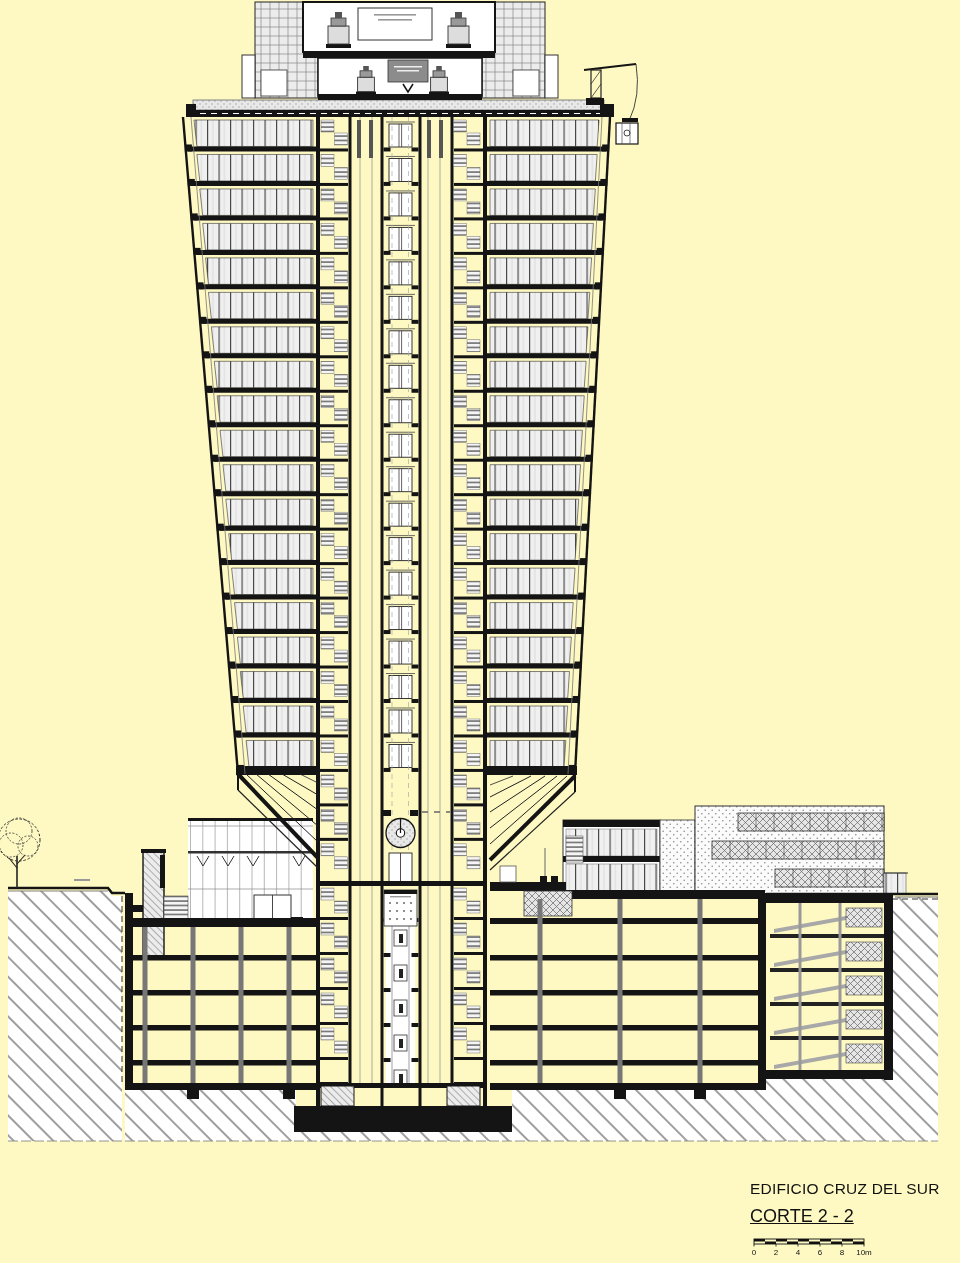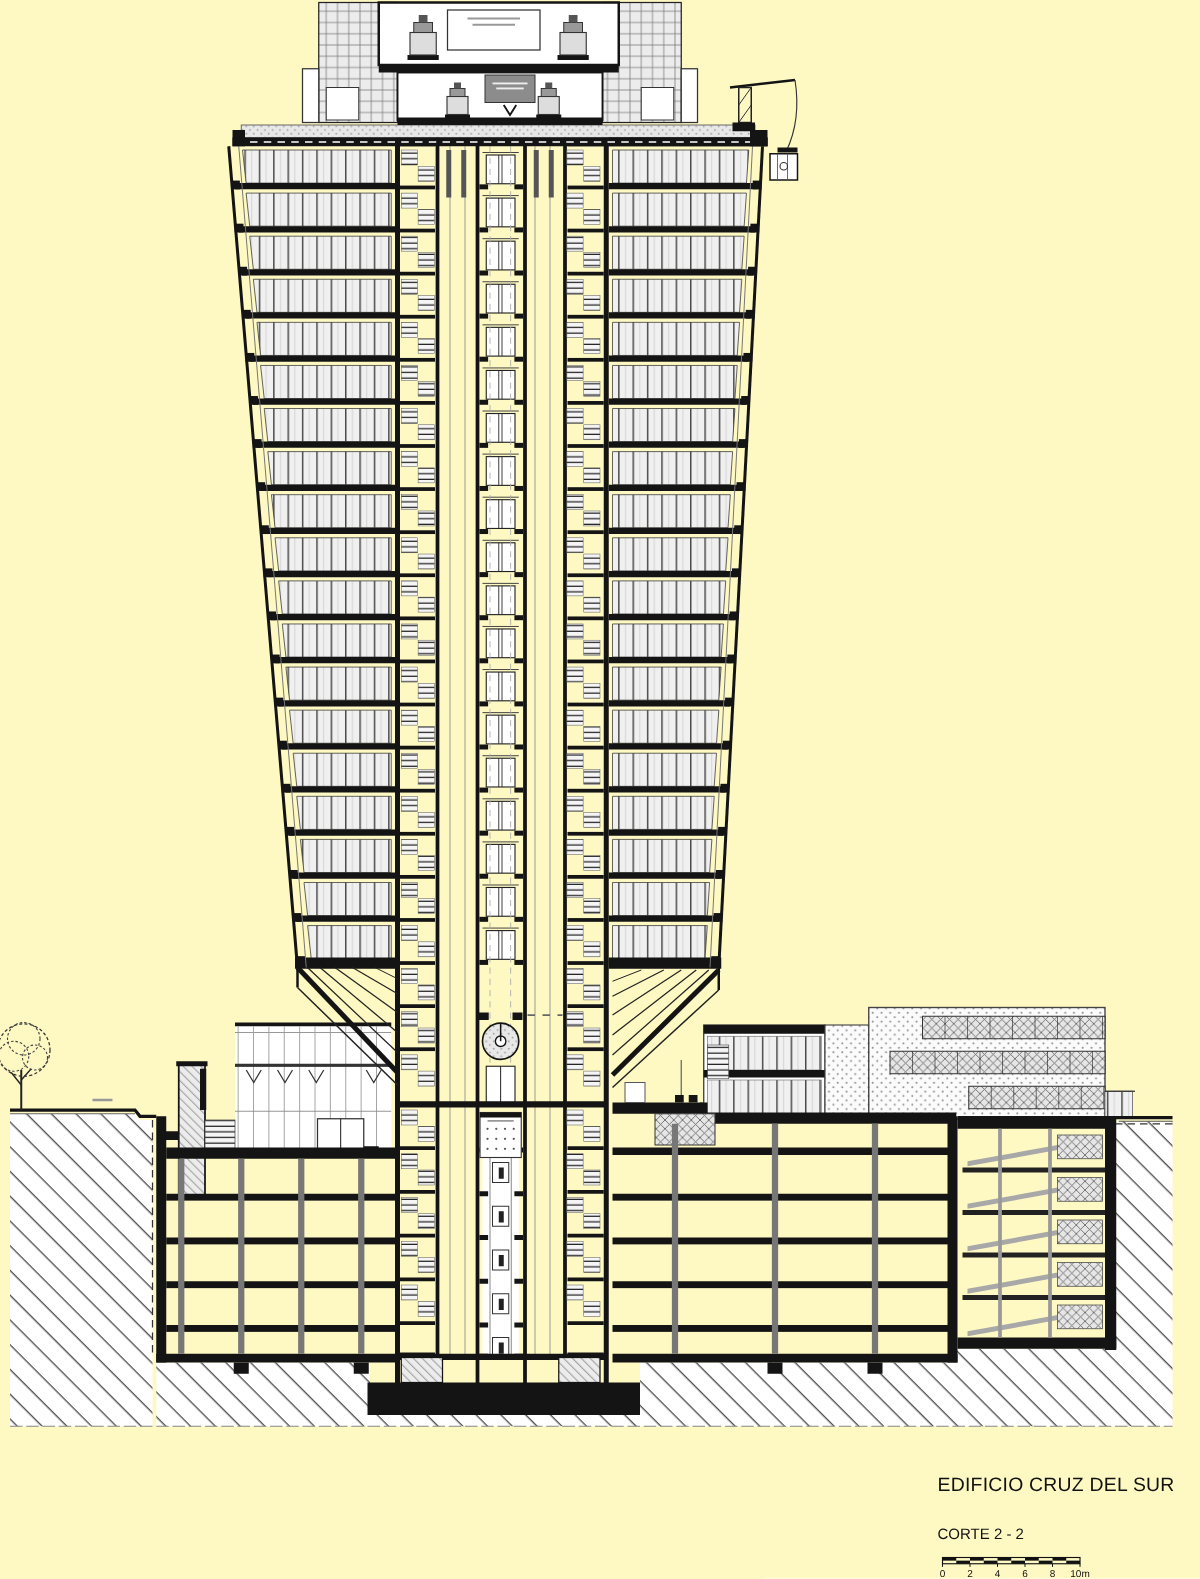--- a/index.html
+++ b/index.html
@@ -1,21 +1,21 @@
 <!DOCTYPE html>
 <html><head>
 <meta charset="utf-8">
 <style>
   html,body{margin:0;padding:0;background:#ffffff;}
   .page{position:relative;width:960px;height:1263px;background:#fef9c3;overflow:hidden;
         font-family:"Liberation Sans", sans-serif;}
   #drawing{position:absolute;top:0;left:0;}
   .titleblock{position:absolute;left:750px;top:1180px;width:210px;color:#111;}
   .t1{font-size:15.5px;letter-spacing:.2px;white-space:nowrap;}
-  .t2{font-size:12px;margin-top:22px;}
+  .t2{font-size:18px;margin-top:8px;text-decoration:underline;}
   #scalebar{display:block;margin-top:10px;}
 </style>
 </head>
 <body>
 
 <div class="page">
 
   <svg id="drawing" width="960" height="1155" viewBox="0 0 960 1155">
     <defs>
       <pattern id="pEarth" width="14" height="14" patternUnits="userSpaceOnUse" patternTransform="rotate(-45)">

